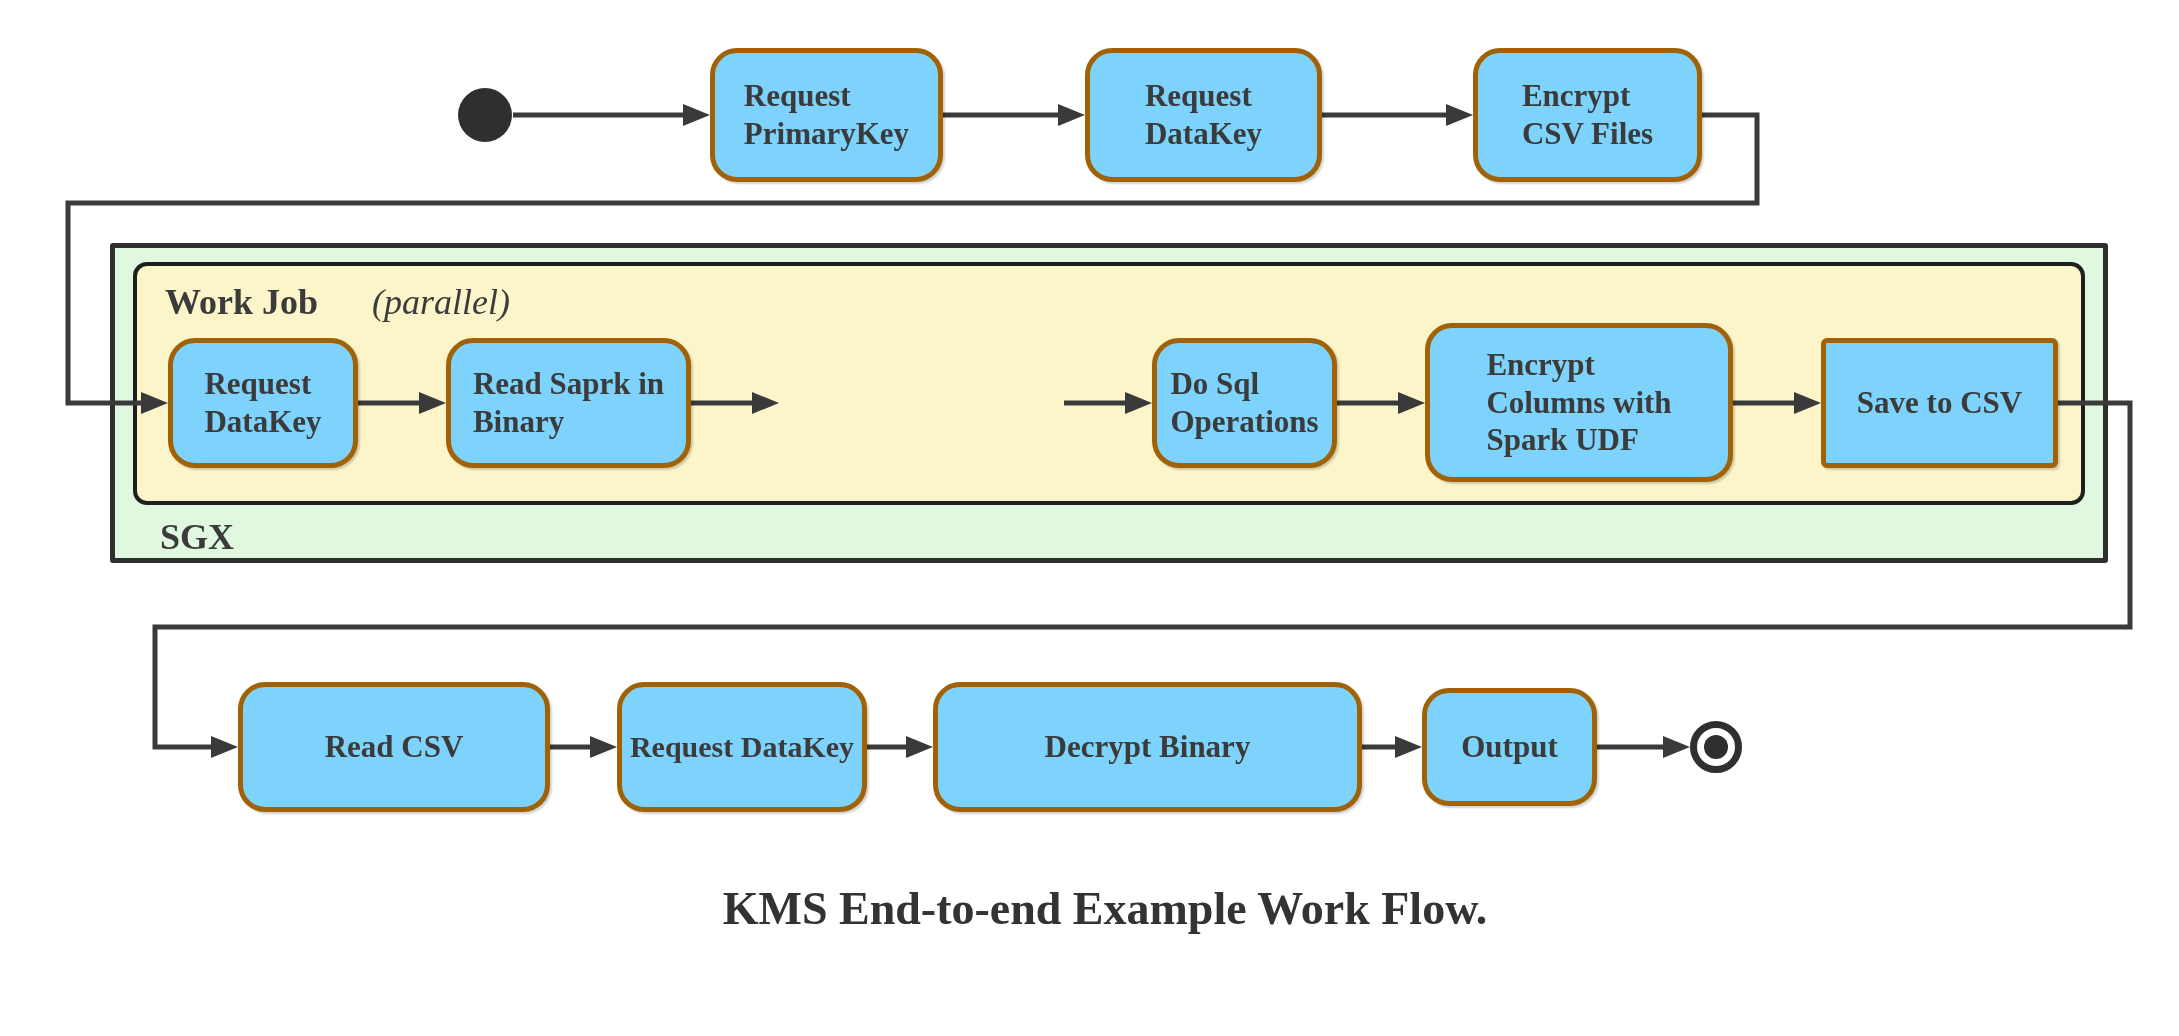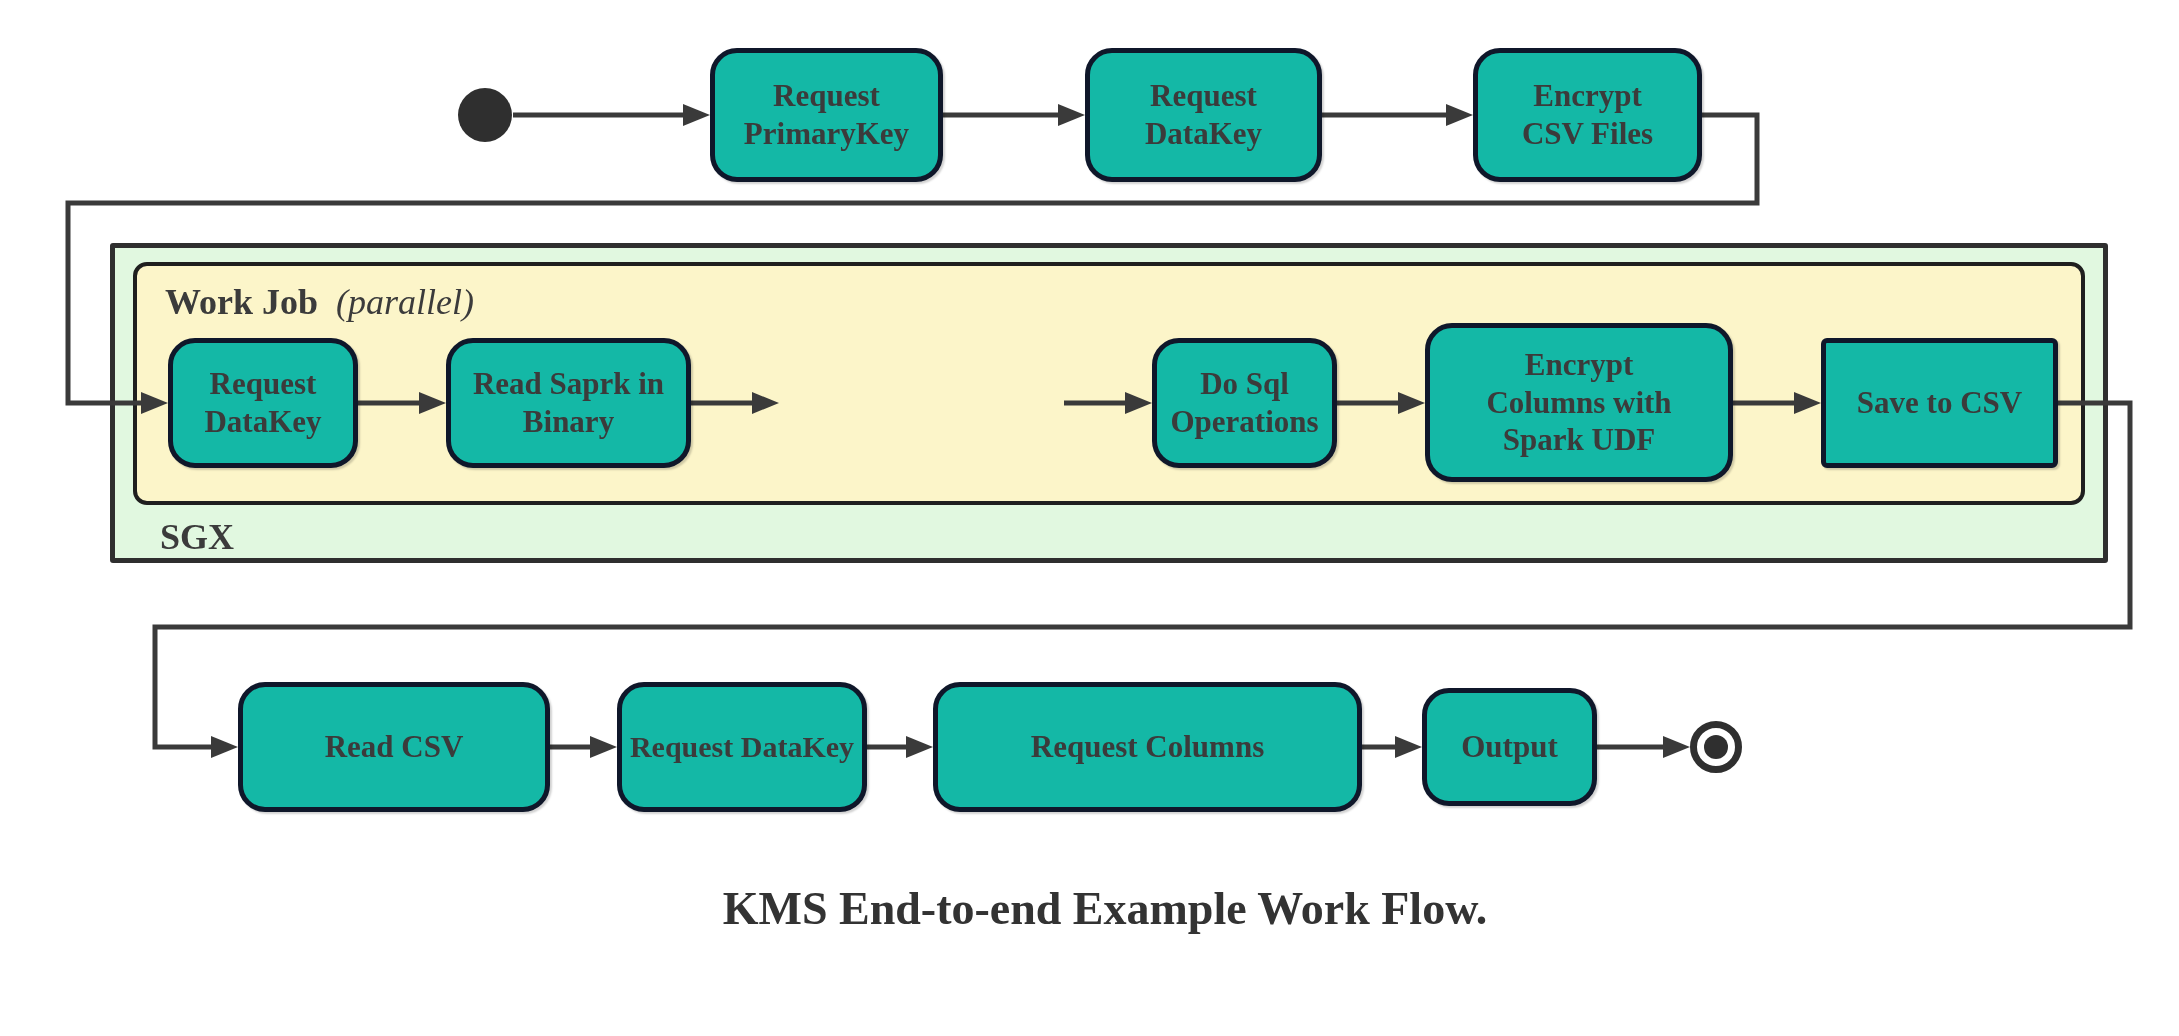--- a/index.html
+++ b/index.html
@@ -34,42 +34,42 @@
     box-sizing: border-box;
   }
   .spark-label {
     position: absolute;
     left: 165px; top: 281px;
     font-size: 36px;
     color: #3b3b3b;
     white-space: nowrap;
   }
   .spark-label .b { font-weight: bold; }
-  .spark-label .i { font-style: italic; font-weight: normal; }
+  .spark-label .i { font-style: italic; font-weight: normal; margin-left: 36px; }
   .sgx-label {
     position: absolute;
     left: 160px; top: 516px;
     font-size: 36px;
     font-weight: bold;
     color: #3b3b3b;
   }
   svg.edges {
     position: absolute;
     left: 0; top: 0;
   }
   .node {
     position: absolute;
-    background: #14b8a6;
-    border: 5px solid #0f172a;
+    background: #7dd3fc;
+    border: 5px solid #a16207;
     border-radius: 27px;
     box-sizing: border-box;
     display: flex;
     align-items: center;
     justify-content: center;
-    text-align: center;
+    text-align: left;
     font-weight: bold;
     font-size: 31px;
     line-height: 1.22;
     color: #3b3b3b;
     white-space: pre-line;
     box-shadow: 2px 2px 2px rgba(0,0,0,0.18);
   }
   .initial-node {
     position: absolute;
     left: 458px; top: 88px;
@@ -167,18 +167,18 @@
 Binary</div>
   <div class="node" style="left:1152px; top:338px; width:185px; height:130px;">Do Sql
 Operations</div>
   <div class="node" style="left:1425px; top:323px; width:308px; height:159px;">Encrypt
 Columns with
 Spark UDF</div>
   <div class="node" style="left:1821px; top:338px; width:237px; height:130px;border-radius:6px;">Save to CSV</div>
 
   <div class="node" style="left:238px; top:682px; width:312px; height:130px;">Read CSV</div>
   <div class="node" style="left:617px; top:682px; width:250px; height:130px; font-size:30px;">Request DataKey</div>
-  <div class="node" style="left:933px; top:682px; width:429px; height:130px;">Request Columns</div>
+  <div class="node" style="left:933px; top:682px; width:429px; height:130px;">Decrypt Binary</div>
   <div class="node" style="left:1422px; top:688px; width:175px; height:118px;">Output</div>
 
   <div class="caption">KMS End-to-end Example Work Flow.</div>
 
 </div>
 
 </body></html>

